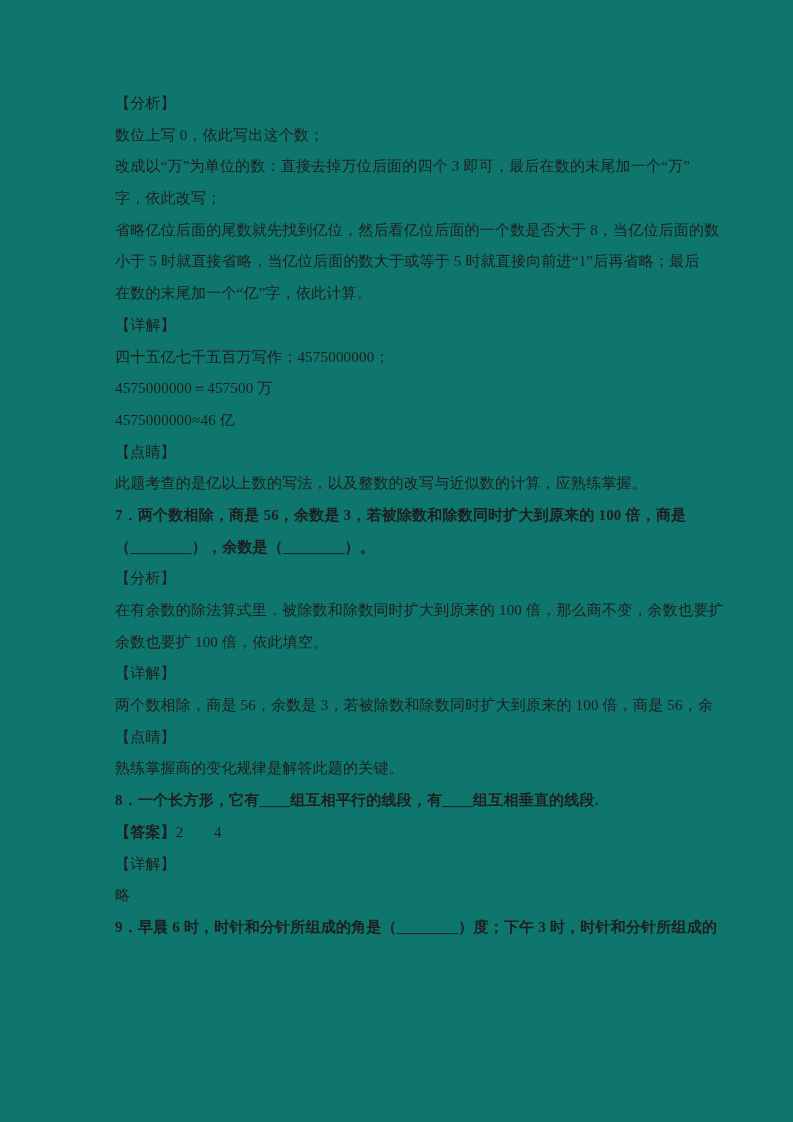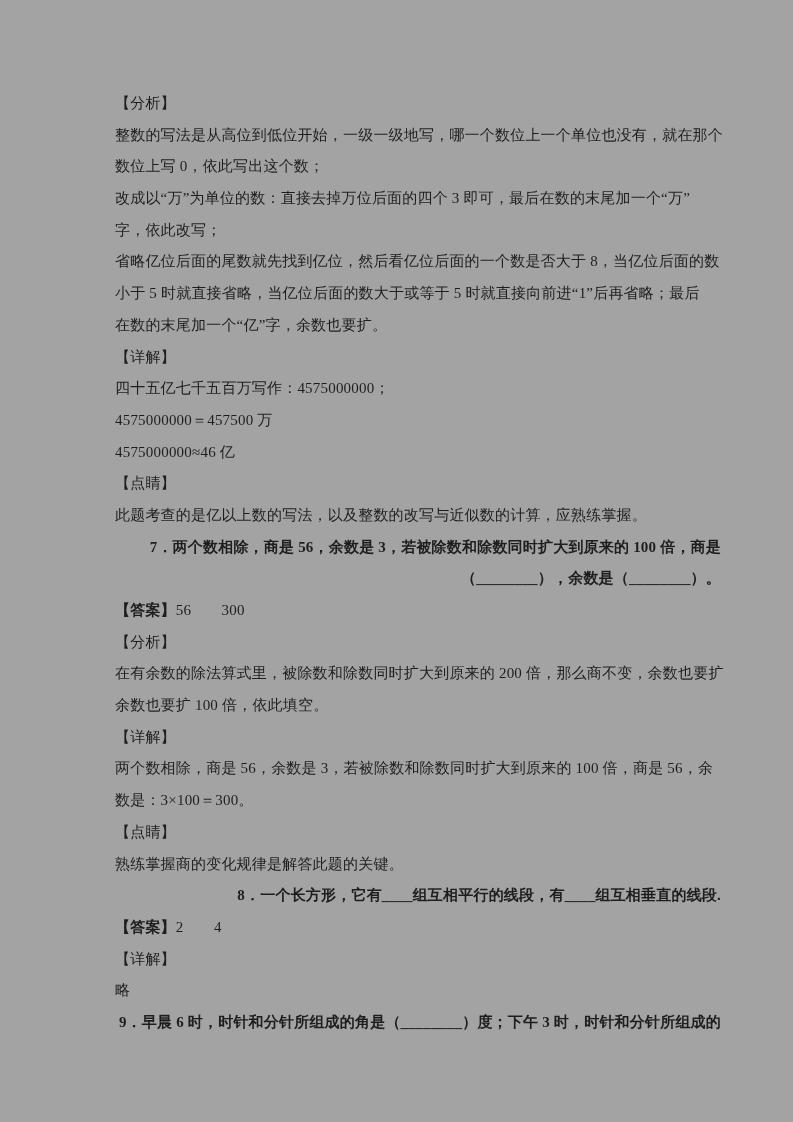--- a/index.html
+++ b/index.html
@@ -4,71 +4,67 @@
 <style>
   html, body {
     margin: 0;
     padding: 0;
     background: #ffffff;
   }
   .page {
     position: relative;
     width: 793px;
     height: 1122px;
-    background: #a3a3a3;
+    background: #0f766e;
     overflow: hidden;
     font-family: "Liberation Serif", "DejaVu Serif", serif;
   }
   .content {
     position: absolute;
     left: 115px;
     top: 88px;
     width: 606px;
   }
   .line {
     height: 31.7px;
     line-height: 31.7px;
     font-size: 15px;
     color: #1e1e1e;
     white-space: pre;
     letter-spacing: 0.2px;
   }
   .line .bold, .line.bold {
     font-weight: bold;
-    text-align: right;
   }
 </style>
 </head>
 <body>
 
 <div class="page">
   <div class="content">
       <div class="line">【分析】</div>
-      <div class="line">整数的写法是从高位到低位开始，一级一级地写，哪一个数位上一个单位也没有，就在那个</div>
       <div class="line">数位上写 0，依此写出这个数；</div>
       <div class="line">改成以“万”为单位的数：直接去掉万位后面的四个 3 即可，最后在数的末尾加一个“万”</div>
       <div class="line">字，依此改写；</div>
       <div class="line">省略亿位后面的尾数就先找到亿位，然后看亿位后面的一个数是否大于 8，当亿位后面的数</div>
       <div class="line">小于 5 时就直接省略，当亿位后面的数大于或等于 5 时就直接向前进“1”后再省略；最后</div>
-      <div class="line">在数的末尾加一个“亿”字，余数也要扩。</div>
+      <div class="line">在数的末尾加一个“亿”字，依此计算。</div>
       <div class="line">【详解】</div>
       <div class="line">四十五亿七千五百万写作：4575000000；</div>
       <div class="line">4575000000＝457500 万</div>
       <div class="line">4575000000≈46 亿</div>
       <div class="line">【点睛】</div>
       <div class="line">此题考查的是亿以上数的写法，以及整数的改写与近似数的计算，应熟练掌握。</div>
       <div class="line bold">7．两个数相除，商是 56，余数是 3，若被除数和除数同时扩大到原来的 100 倍，商是</div>
       <div class="line bold">（________），余数是（________）。</div>
-      <div class="line"><span class="bold">【答案】</span><span>56　　300</span></div>
       <div class="line">【分析】</div>
-      <div class="line">在有余数的除法算式里，被除数和除数同时扩大到原来的 200 倍，那么商不变，余数也要扩</div>
+      <div class="line">在有余数的除法算式里，被除数和除数同时扩大到原来的 100 倍，那么商不变，余数也要扩</div>
       <div class="line">余数也要扩 100 倍，依此填空。</div>
       <div class="line">【详解】</div>
       <div class="line">两个数相除，商是 56，余数是 3，若被除数和除数同时扩大到原来的 100 倍，商是 56，余</div>
-      <div class="line">数是：3×100＝300。</div>
       <div class="line">【点睛】</div>
       <div class="line">熟练掌握商的变化规律是解答此题的关键。</div>
       <div class="line bold">8．一个长方形，它有____组互相平行的线段，有____组互相垂直的线段.</div>
       <div class="line"><span class="bold">【答案】</span><span>2　　4</span></div>
       <div class="line">【详解】</div>
       <div class="line">略</div>
       <div class="line bold">9．早晨 6 时，时针和分针所组成的角是（________）度；下午 3 时，时针和分针所组成的</div>
     </div>
 </div>
 

